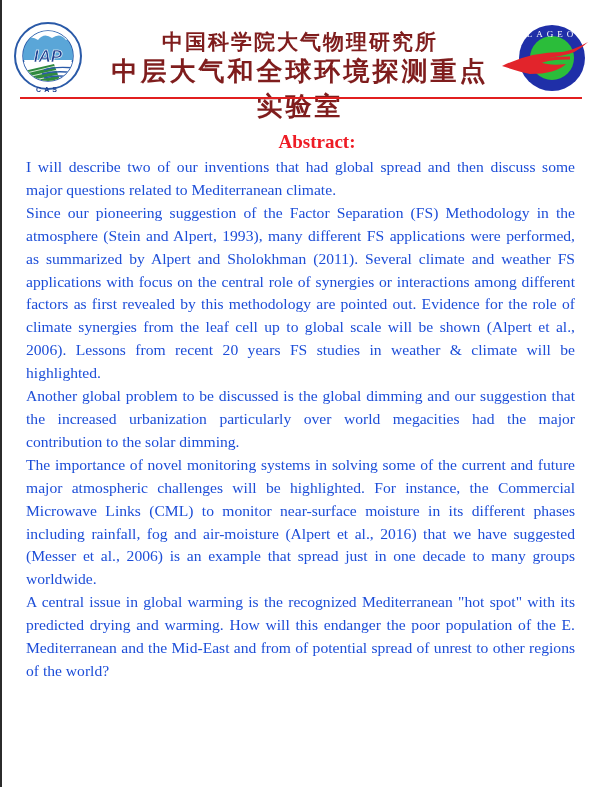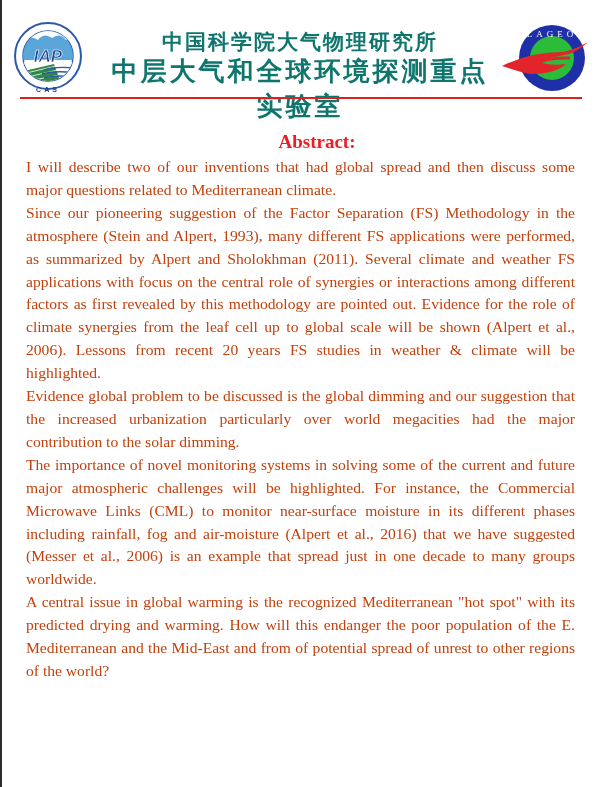--- a/index.html
+++ b/index.html
@@ -31,21 +31,21 @@
     }
     .logo-lageo {
       position: absolute;
       left: 500px; top: 22px;
       width: 90px; height: 72px;
     }
     .title-cn {
       position: absolute;
       left: 110px; width: 380px;
       text-align: center;
-      color: #0f766e;
+      color: #7f1d1d;
       font-family: "DejaVu Serif", serif;
       font-weight: bold;
       letter-spacing: 2px;
     }
     .title-cn.l1 { top: 28px; font-size: 21px; }
     .title-cn.l2 { top: 54px; font-size: 26px; letter-spacing: 3px; }
     .red-rule {
       position: absolute;
       left: 20px; top: 97px;
       width: 562px; height: 2px;
@@ -59,21 +59,21 @@
       color: #ee1c25;
       font-family: "Liberation Serif", serif;
       font-weight: bold;
       font-size: 19px;
       padding-left: 17px;
     }
     .body-text {
       position: absolute;
       left: 26px; top: 156px;
       width: 549px;
-      color: #c2410c;
+      color: #1d4ed8;
       font-family: "Liberation Serif", serif;
       font-size: 15.6px;
       line-height: 22.9px;
       text-align: justify;
     }
     .body-text p {
       margin: 0;
     }
   </style>
 </head>
@@ -115,16 +115,16 @@
   </svg>
 
   <div class="red-rule"></div>
 </div>
 
 <div class="abstract-heading">Abstract:</div>
 
 <div class="body-text">
   <p>I will describe two of our inventions that had global spread and then discuss some major questions related to Mediterranean climate.</p>
   <p>Since our pioneering suggestion of the Factor Separation (FS) Methodology in the atmosphere (Stein and Alpert, 1993), many different FS applications were performed, as summarized by Alpert and Sholokhman (2011). Several climate and weather FS applications with focus on the central role of synergies or interactions among different factors as first revealed by this methodology are pointed out. Evidence for the role of climate synergies from the leaf cell up to global scale will be shown (Alpert et al., 2006). Lessons from recent 20 years FS studies in weather &amp; climate will be highlighted.</p>
-  <p>Evidence global problem to be discussed is the global dimming and our suggestion that the increased urbanization particularly over world megacities had the major contribution to the solar dimming.</p>
+  <p>Another global problem to be discussed is the global dimming and our suggestion that the increased urbanization particularly over world megacities had the major contribution to the solar dimming.</p>
   <p>The importance of novel monitoring systems in solving some of the current and future major atmospheric challenges will be highlighted. For instance, the Commercial Microwave Links (CML) to monitor near-surface moisture in its different phases including rainfall, fog and air-moisture (Alpert et al., 2016) that we have suggested (Messer et al., 2006) is an example that spread just in one decade to many groups worldwide.</p>
   <p>A central issue in global warming is the recognized Mediterranean "hot spot" with its predicted drying and warming. How will this endanger the poor population of the E. Mediterranean and the Mid-East and from of potential spread of unrest to other regions of the world?</p>
 </div>
 
 </body></html>

